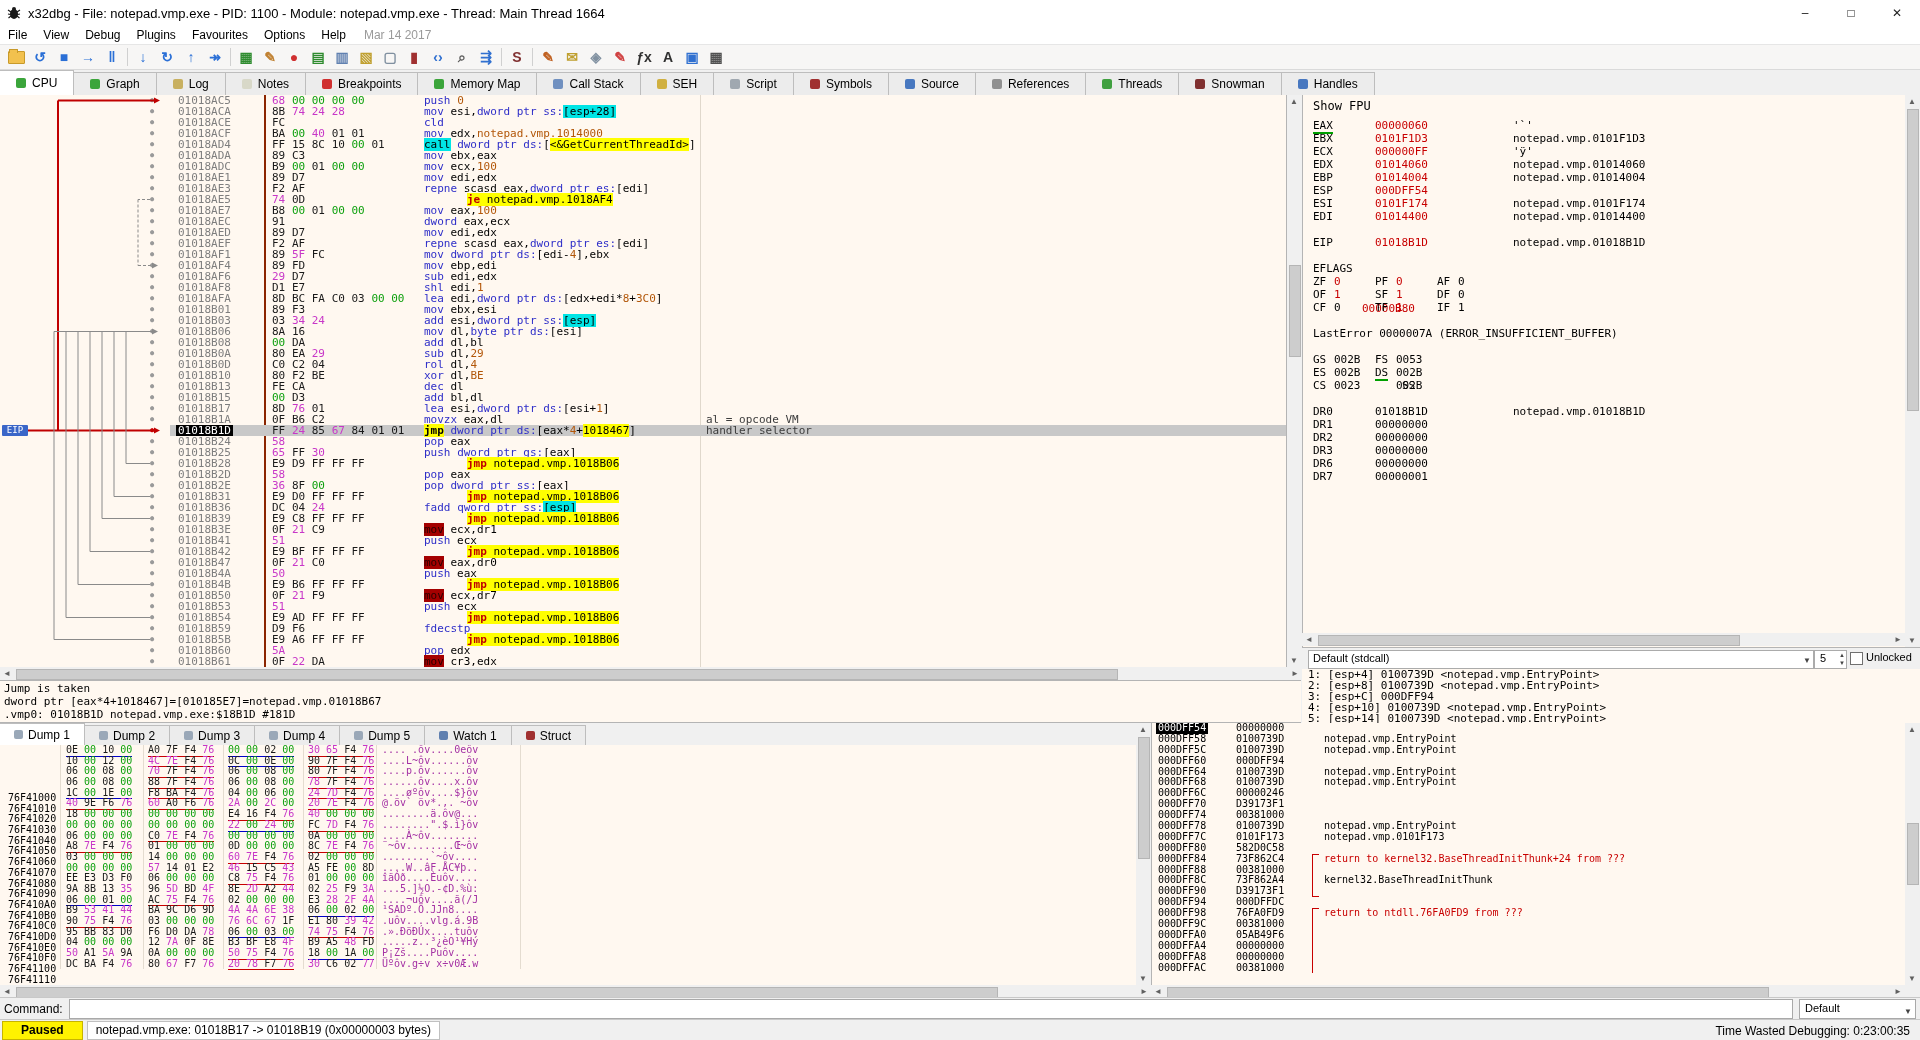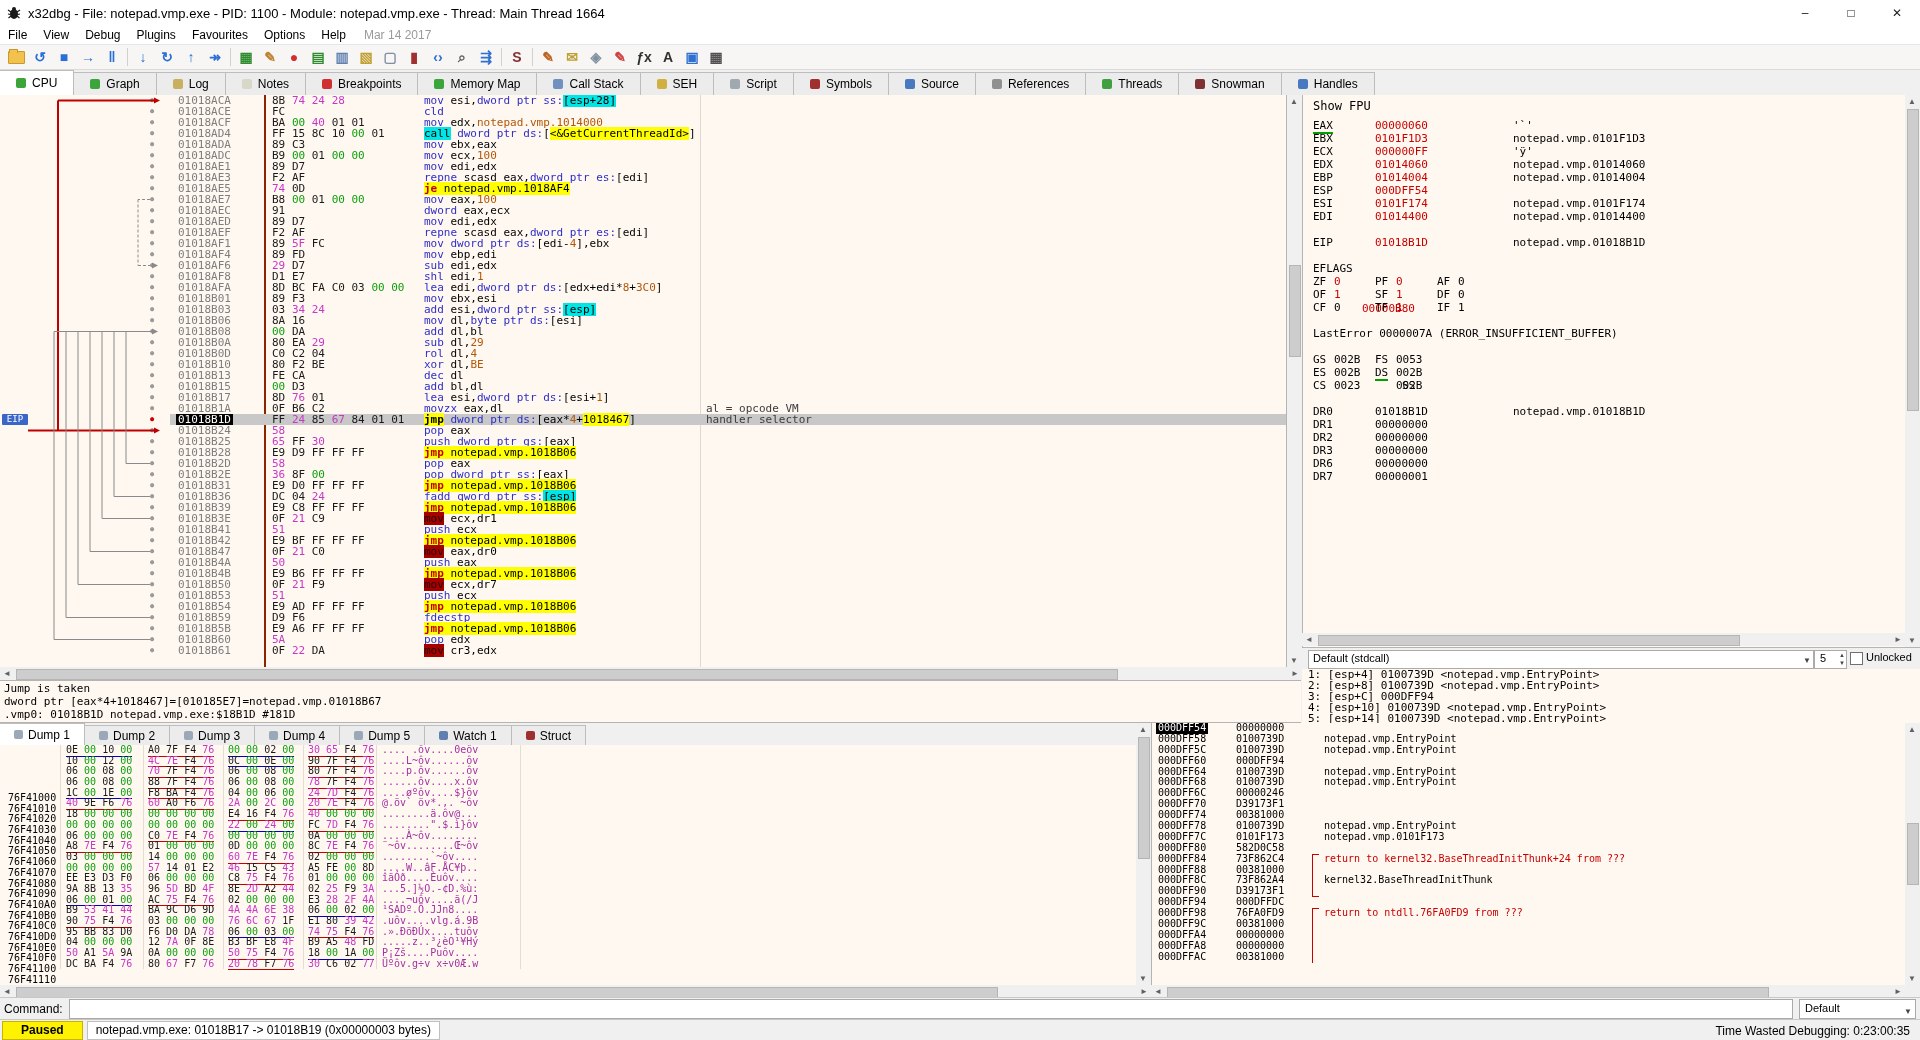--- a/index.html
+++ b/index.html
@@ -34,21 +34,21 @@
   .di{position:absolute;left:424px;}
   .dc{position:absolute;left:706px;color:#3C3C3C;}
   .drow.eip .rowbg{position:absolute;left:170px;right:0;top:0;bottom:0;background:#C8C8C8;}
   .drow.eip .da{background:#000;color:#FFF;padding:0 2px;left:176px;}
   #disasm-redline{position:absolute;left:264px;top:0;bottom:0;width:2px;background:#8B2500;}
   #disasm-sep{position:absolute;left:700px;top:0;bottom:0;width:1px;background:#E0D8CC;}
   .byte-g{color:#0DA00D;} .byte-p{color:#C837C8;} .byte-k{color:#1A1A1A;}
   .t-mn{color:#2E2EC8;} .t-kw{color:#2E2EC8;} .t-num{color:#B25608;}
   .t-red{color:#BE0000;font-weight:bold;}
   .t-yhl{background:#FFFF00;color:#000;}
-  .t-jy{background:#FFFF00;}
+  .t-jy{background:#FFFF00;margin-left:43px;}
   .t-chl{background:#00E5E5;color:#000;}
   .t-priv{background:#A40000;color:#2A0000;}
   #eip-badge{position:absolute;left:2px;width:26px;height:11px;background:#3A66C8;color:#FFF;font-size:9px;line-height:11px;text-align:center;border-radius:1px;}
   #rail-svg{position:absolute;left:0;top:0;}
   
   .sb{background:#F0F0F0;position:absolute;}
   .sb .arrow{position:absolute;font-size:8px;color:#606060;text-align:center;}
   .thumb{position:absolute;background:#CDCDCD;border:1px solid #B5B5B5;}
   
   #infobox{position:absolute;left:0;top:680px;width:1301px;height:43px;background:#FFF8F0;border-top:1px solid #B4B4B4;border-bottom:1px solid #B4B4B4;font-size:11px;line-height:13px;padding:1px 4px;box-sizing:border-box;}
@@ -230,20 +230,21 @@
       <div class="tab">
         <span class="tabicon" style="background: rgb(72, 120, 192);"></span>
         <span>Handles</span>
       </div>
     </div>
 
   <div id="disasm">
     <div id="disasm-redline"></div>
     <div id="disasm-sep"></div>
     <div id="disasm-rows" class="mono">
+        <div class="drow"><span class="bullet">●</span><span class="da mono">01018AC5</span><span class="db mono"><span class="byte-p">68</span> <span class="byte-g">00</span> <span class="byte-g">00</span> <span class="byte-g">00</span> <span class="byte-g">00</span></span><span class="di mono"><span class="t-mn">push</span><span> </span><span class="t-num">0</span></span></div>
         <div class="drow"><span class="bullet">●</span><span class="da mono">01018ACA</span><span class="db mono"><span class="byte-k">8B</span> <span class="byte-p">74</span> <span class="byte-p">24</span> <span class="byte-p">28</span></span><span class="di mono"><span class="t-mn">mov</span><span> esi,</span><span class="t-kw">dword ptr</span><span> </span><span class="t-kw">ss:</span><span class="t-chl">[esp+28]</span></span></div>
         <div class="drow"><span class="bullet">●</span><span class="da mono">01018ACE</span><span class="db mono"><span class="byte-k">FC</span></span><span class="di mono"><span class="t-mn">cld</span></span></div>
         <div class="drow"><span class="bullet">●</span><span class="da mono">01018ACF</span><span class="db mono"><span class="byte-k">BA</span> <span class="byte-g">00</span> <span class="byte-p">40</span> <span class="byte-k">01</span> <span class="byte-k">01</span></span><span class="di mono"><span class="t-mn">mov</span><span> edx,</span><span class="t-num">notepad.vmp.1014000</span></span></div>
         <div class="drow"><span class="bullet">●</span><span class="da mono">01018AD4</span><span class="db mono"><span class="byte-k">FF</span> <span class="byte-k">15</span> <span class="byte-k">8C</span> <span class="byte-k">10</span> <span class="byte-g">00</span> <span class="byte-k">01</span></span><span class="di mono"><span class="t-chl">call</span><span> </span><span class="t-kw">dword ptr</span><span> </span><span class="t-kw">ds:</span><span>[</span><span class="t-yhl">&lt;&amp;GetCurrentThreadId&gt;</span><span>]</span></span></div>
         <div class="drow"><span class="bullet">●</span><span class="da mono">01018ADA</span><span class="db mono"><span class="byte-k">89</span> <span class="byte-k">C3</span></span><span class="di mono"><span class="t-mn">mov</span><span> ebx,eax</span></span></div>
         <div class="drow"><span class="bullet">●</span><span class="da mono">01018ADC</span><span class="db mono"><span class="byte-k">B9</span> <span class="byte-g">00</span> <span class="byte-k">01</span> <span class="byte-g">00</span> <span class="byte-g">00</span></span><span class="di mono"><span class="t-mn">mov</span><span> ecx,</span><span class="t-num">100</span></span></div>
         <div class="drow"><span class="bullet">●</span><span class="da mono">01018AE1</span><span class="db mono"><span class="byte-k">89</span> <span class="byte-k">D7</span></span><span class="di mono"><span class="t-mn">mov</span><span> edi,edx</span></span></div>
         <div class="drow"><span class="bullet">●</span><span class="da mono">01018AE3</span><span class="db mono"><span class="byte-k">F2</span> <span class="byte-k">AF</span></span><span class="di mono"><span class="t-mn">repne</span><span> scasd eax,</span><span class="t-kw">dword ptr</span><span> </span><span class="t-kw">es:</span><span>[edi]</span></span></div>
         <div class="drow"><span class="bullet">●</span><span class="da mono">01018AE5</span><span class="db mono"><span class="byte-p">74</span> <span class="byte-k">0D</span></span><span class="di mono"><span class="t-jy"><span class="t-red">je</span><span style="color: rgb(0, 0, 0);"> notepad.vmp.1018AF4</span></span></span></div>
         <div class="drow"><span class="bullet">●</span><span class="da mono">01018AE7</span><span class="db mono"><span class="byte-k">B8</span> <span class="byte-g">00</span> <span class="byte-k">01</span> <span class="byte-g">00</span> <span class="byte-g">00</span></span><span class="di mono"><span class="t-mn">mov</span><span> eax,</span><span class="t-num">100</span></span></div>
@@ -482,20 +483,21 @@
         <div class="srow"><span class="st-a">000DFF78</span><span class="st-v">0100739D</span><span class="st-c">notepad.vmp.EntryPoint</span></div>
         <div class="srow"><span class="st-a">000DFF7C</span><span class="st-v">0101F173</span><span class="st-c">notepad.vmp.0101F173</span></div>
         <div class="srow"><span class="st-a">000DFF80</span><span class="st-v">582D0C58</span></div>
         <div class="srow"><span class="st-a">000DFF84</span><span class="st-v">73F862C4</span><span class="sbr fs"></span><span class="st-c st-red">return to kernel32.BaseThreadInitThunk+24 from ???</span></div>
         <div class="srow"><span class="st-a">000DFF88</span><span class="st-v">00381000</span><span class="sbr fm"></span></div>
         <div class="srow"><span class="st-a">000DFF8C</span><span class="st-v">73F862A4</span><span class="sbr fm"></span><span class="st-c">kernel32.BaseThreadInitThunk</span></div>
         <div class="srow"><span class="st-a">000DFF90</span><span class="st-v">D39173F1</span><span class="sbr fe"></span></div>
         <div class="srow"><span class="st-a">000DFF94</span><span class="st-v">000DFFDC</span></div>
         <div class="srow"><span class="st-a">000DFF98</span><span class="st-v">76FA0FD9</span><span class="sbr fs"></span><span class="st-c st-red">return to ntdll.76FA0FD9 from ???</span></div>
         <div class="srow"><span class="st-a">000DFF9C</span><span class="st-v">00381000</span><span class="sbr fm"></span></div>
+        <div class="srow"><span class="st-a">000DFFA0</span><span class="st-v">05AB49F6</span><span class="sbr fm"></span></div>
         <div class="srow"><span class="st-a">000DFFA4</span><span class="st-v">00000000</span><span class="sbr fm"></span></div>
         <div class="srow"><span class="st-a">000DFFA8</span><span class="st-v">00000000</span><span class="sbr fm"></span></div>
         <div class="srow"><span class="st-a">000DFFAC</span><span class="st-v">00381000</span><span class="sbr fm"></span></div>
       </div>
     </div>
   <div class="sb vsb" style="left:1905px;top:723px;height:262px;">
     <div class="arrow" style="top:2px;left:3px;">▲</div>
     <div class="thumb" style="left:2px;top:100px;width:10px;height:60px;"></div>
     <div class="arrow" style="bottom:2px;left:3px;">▼</div>
   </div>

